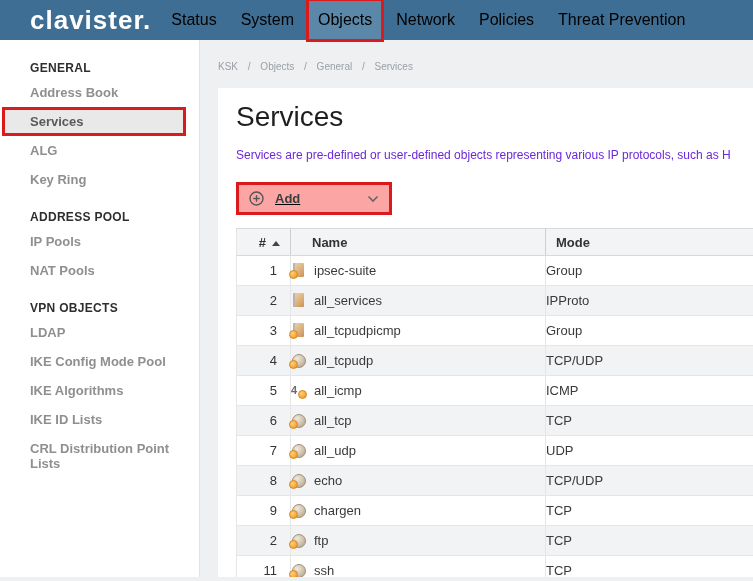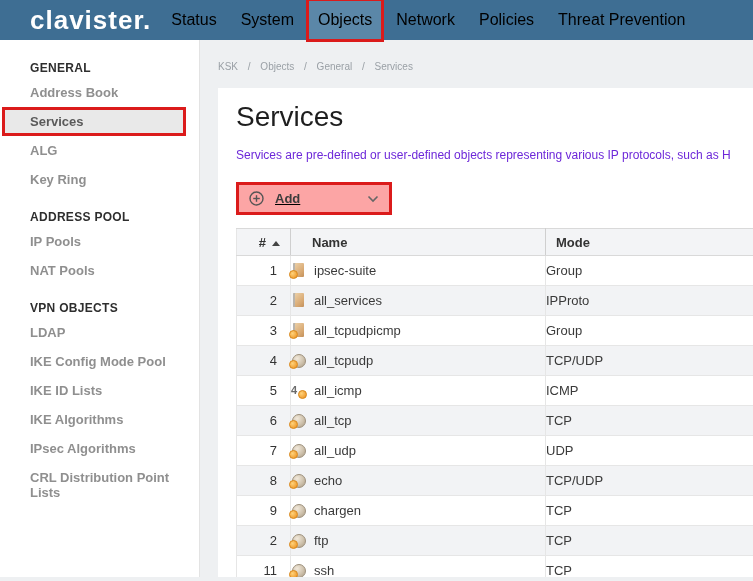--- a/index.html
+++ b/index.html
@@ -122,27 +122,24 @@
       </div>
 
     <div class="side-section-title">VPN OBJECTS</div>
     <div class="side-item">
         <span>LDAP</span>
       </div>
       <div class="side-item">
         <span>IKE Config Mode Pool</span>
       </div>
       <div class="side-item">
+        <span>IKE Algorithms</span>
+      </div>
+      <div class="side-item">
         <span>IKE ID Lists</span>
-      </div>
-      <div class="side-item">
-        <span>IKE Algorithms</span>
-      </div>
-      <div class="side-item">
-        <span>IPsec Algorithms</span>
       </div>
       <div class="side-item">
         <span>CRL Distribution Point Lists</span>
       </div>
   </div>
 
   <div class="main">
     <div class="breadcrumb">
       <span class="crumb">
           <span>KSK</span>

